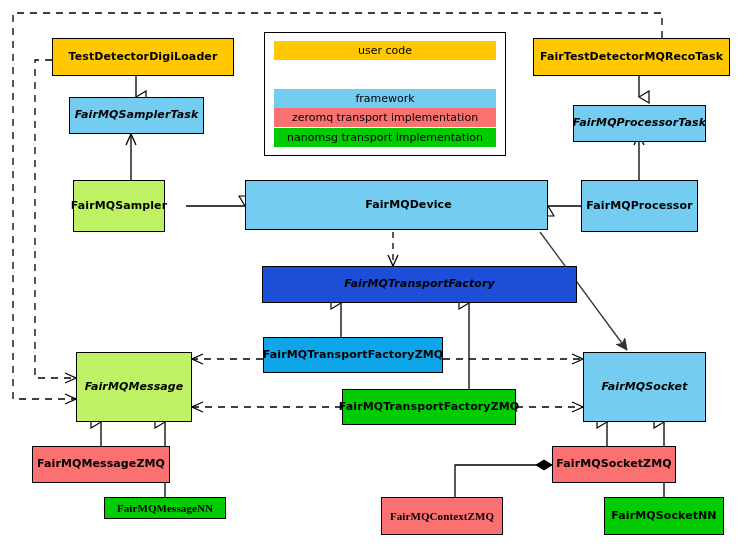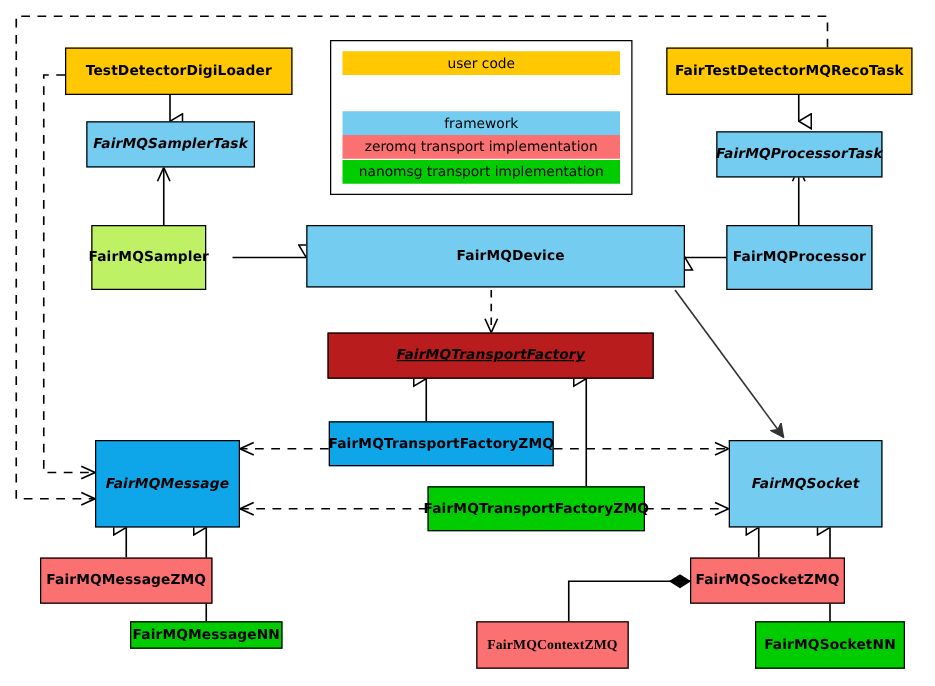--- a/index.html
+++ b/index.html
@@ -167,45 +167,45 @@
   </div>
 
   <div class="node" style="left:245px; top:180px; width:303px; height:50px; background:#74CCF0;padding-left:24px;">
     <span>FairMQDevice</span>
   </div>
 
   <div class="node" style="left:581px; top:180px; width:117px; height:52px; background:#74CCF0;">
     <span>FairMQProcessor</span>
   </div>
 
-  <div class="node abstract" style="left:262px; top:266px; width:261px; height:37px; background:#b91c1c;text-decoration:underline;">
+  <div class="node abstract" style="left:262px; top:266px; width:315px; height:37px; background:#1d4ed8;">
     <span>FairMQTransportFactory</span>
   </div>
 
   <div class="node" style="left:263px; top:337px; width:180px; height:36px; background:#0ea5e9;">
     <span>FairMQTransportFactoryZMQ</span>
   </div>
 
   <div class="node" style="left:342px; top:389px; width:174px; height:36px; background:#00CC00;">
     <span>FairMQTransportFactoryZMQ</span>
   </div>
 
-  <div class="node abstract" style="left:76px; top:352px; width:116px; height:70px; background:#0ea5e9;">
+  <div class="node abstract" style="left:76px; top:352px; width:116px; height:70px; background:#bef264;">
     <span>FairMQMessage</span>
   </div>
 
   <div class="node abstract" style="left:583px; top:352px; width:123px; height:70px; background:#74CCF0;">
     <span>FairMQSocket</span>
   </div>
 
   <div class="node" style="left:32px; top:446px; width:138px; height:37px; background:#FB7070;">
     <span>FairMQMessageZMQ</span>
   </div>
 
-  <div class="node" style="left:104px; top:497px; width:122px; height:22px; background:#00CC00;">
+  <div class="node" style="left:104px; top:497px; width:122px; height:22px; background:#00CC00;font-family:Liberation Serif, serif;">
     <span>FairMQMessageNN</span>
   </div>
 
   <div class="node" style="left:381px; top:497px; width:122px; height:38px; background:#FB7070;font-family:Liberation Serif, serif;">
     <span>FairMQContextZMQ</span>
   </div>
 
   <div class="node" style="left:552px; top:446px; width:124px; height:37px; background:#FB7070;">
     <span>FairMQSocketZMQ</span>
   </div>

